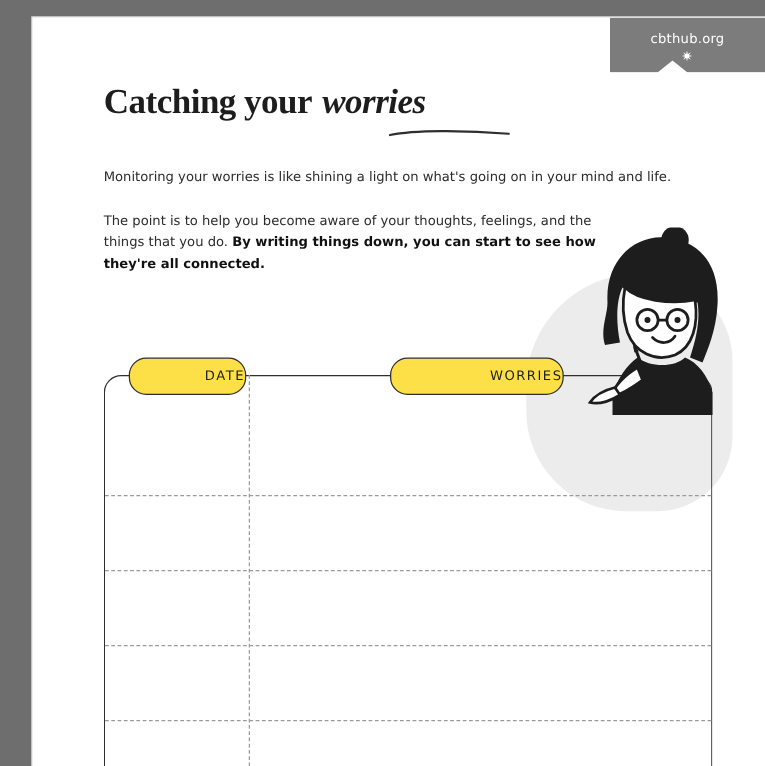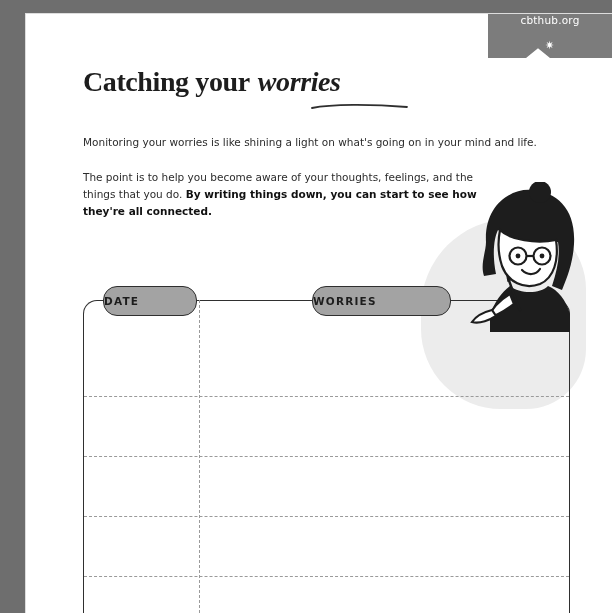--- a/index.html
+++ b/index.html
@@ -31,20 +31,21 @@
     right: 0;
     top: 0;
     width: 124px;
     height: 44px;
     background: #7c7c7c;
     clip-path: polygon(0 0, 100% 0, 100% 100%, 62px 100%, 50px 78%, 38px 100%, 0 100%);
     color: #ffffff;
     font-size: 10.5px;
     letter-spacing: .2px;
     text-align: center;
+    padding-top: 11px;
     box-sizing: border-box;
   }
   .ribbon .star {
     position: absolute;
     left: 50%;
     margin-left: -5px;
     top: 26px;
     font-size: 11px;
     line-height: 11px;
     color: #ffffff;
@@ -141,28 +142,28 @@
   .row-divider {
     position: absolute;
     left: 1px;
     width: 485px;
     height: 0;
     border-top: 1.4px dashed #9a9a9a;
   }
 
   .hdr {
     position: absolute;
-    background: #a3a3a3;
+    background: #fde047;
     border: 1.6px solid #2f2f2f;
     border-radius: 14px;
     height: 30px;
     line-height: 28px;
-    text-align: left;
+    text-align: right;
     font-size: 10.5px;
-    font-weight: bold;
+    font-weight: normal;
     letter-spacing: 1.2px;
     color: #1d1d1d;
     box-sizing: border-box;
     z-index: 4;
   }
   .hdr-date {
     left: 20px;
     top: -14px;
     width: 94px;
   }

